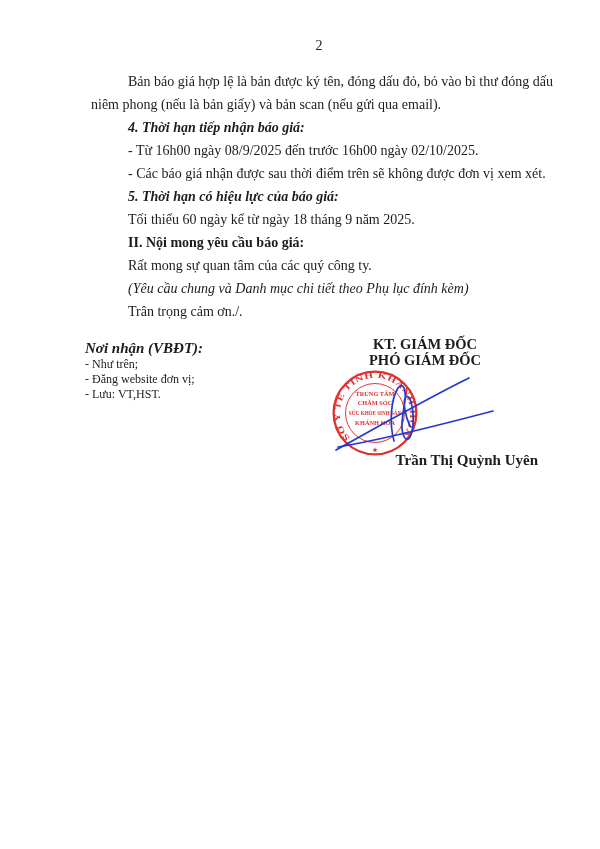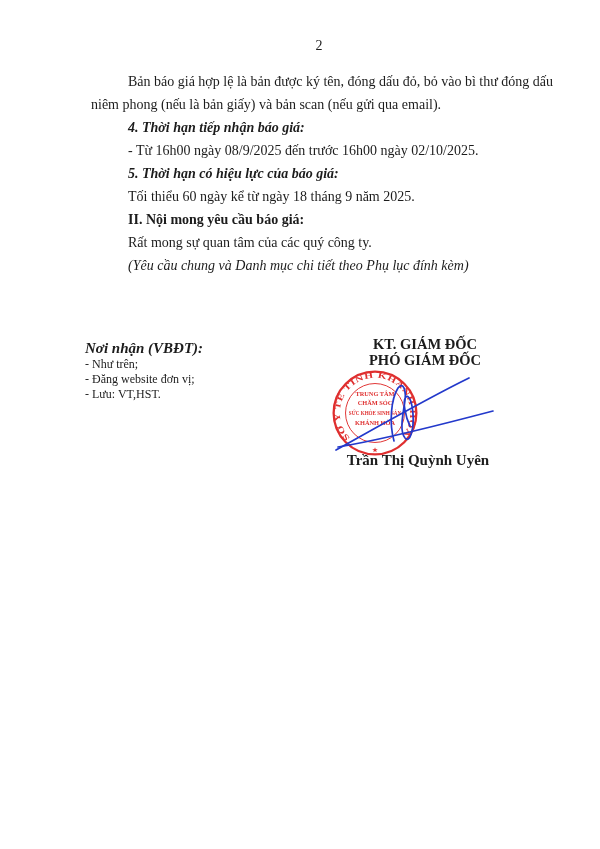--- a/index.html
+++ b/index.html
@@ -68,40 +68,42 @@
     position: absolute; left: 325px; top: 370px;
     width: 178px; height: 92px;
     z-index: 2;
   }
   .signature-svg path {
     stroke: #2339cb; stroke-width: 1.7; fill: none;
     stroke-linecap: round; stroke-linejoin: round;
   }
   .signer-name {
     position: absolute; left: 298px; top: 452px; width: 240px;
-    text-align: center; font-weight: bold; font-size: 15px;
+    text-align: right; font-weight: bold; font-size: 15px;
     z-index: 3;
   }
 </style>
 </head>
 <body>
 
 <div>
 
   <div class="page-number">2</div>
 
   <div class="content">
     <p class="para">Bản báo giá hợp lệ là bản được ký tên, đóng dấu đỏ, bỏ vào bì thư đóng dấu niêm phong (nếu là bản giấy) và bản scan (nếu gửi qua email).</p>
     <div class="line bi">4. Thời hạn tiếp nhận báo giá:</div>
     <div class="line">- Từ 16h00 ngày 08/9/2025 đến trước 16h00 ngày 02/10/2025.</div>
+    <div class="line">- Các báo giá nhận được sau thời điểm trên sẽ không được đơn vị xem xét.</div>
     <div class="line bi">5. Thời hạn có hiệu lực của báo giá:</div>
     <div class="line">Tối thiểu 60 ngày kể từ ngày 18 tháng 9 năm 2025.</div>
     <div class="line b">II. Nội mong yêu cầu báo giá:</div>
     <div class="line">Rất mong sự quan tâm của các quý công ty.</div>
     <div class="line i">(Yêu cầu chung và Danh mục chi tiết theo Phụ lục đính kèm)</div>
+    <div class="line">Trân trọng cảm ơn./.</div>
   </div>
 
   <div class="recipients">
     <div class="rec-heading">Nơi nhận (VBĐT):</div>
     <div>- Như trên;</div>
     <div>- Đăng website đơn vị;</div>
     <div>- Lưu: VT,HST.</div>
   </div>
 
   <div class="sig-titles">

